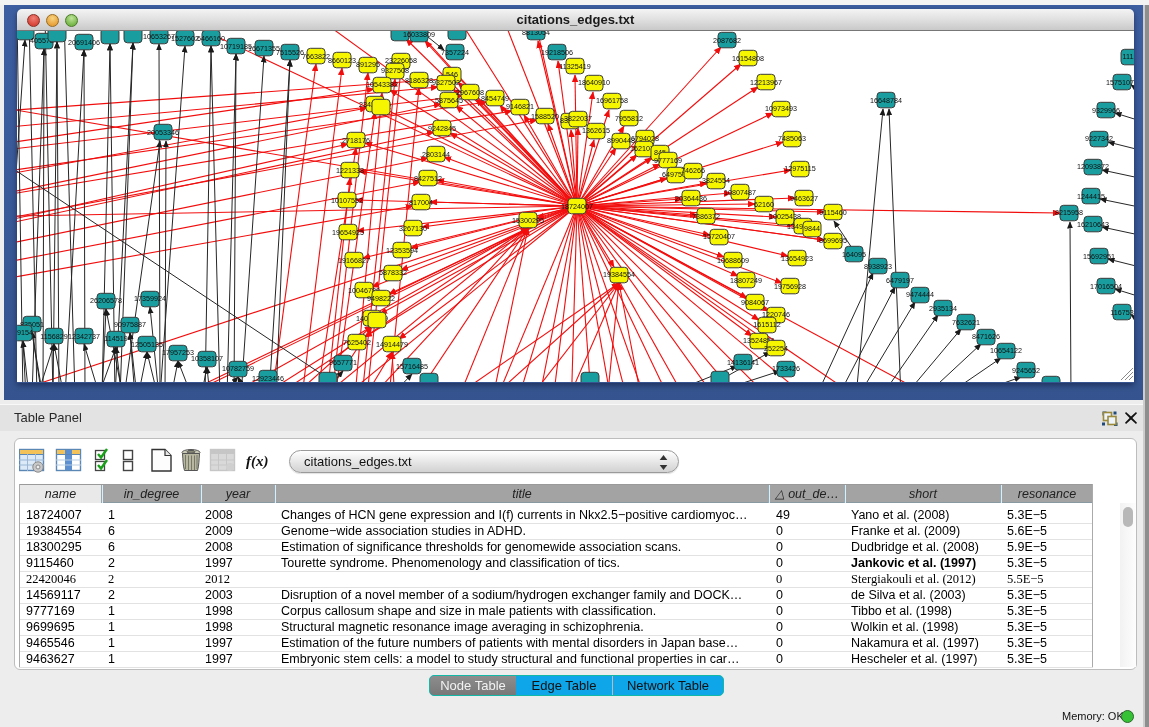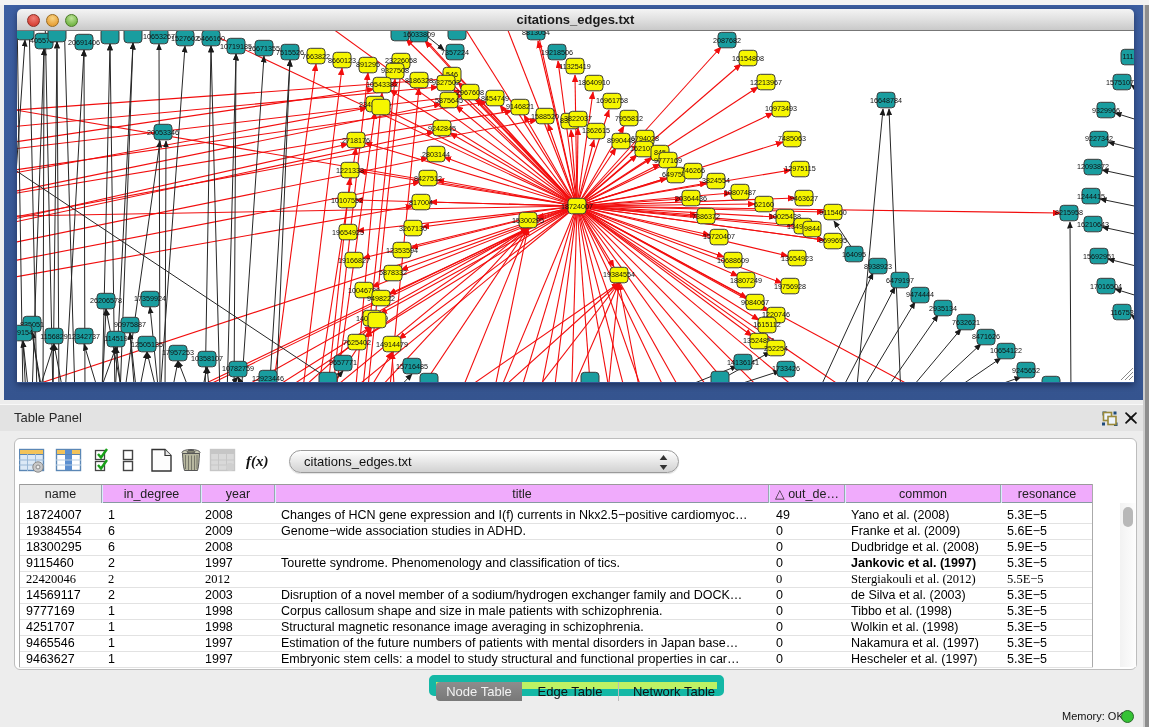--- a/index.html
+++ b/index.html
@@ -591,27 +591,27 @@
   </g>
   <text x="227" y="18" font-family="Liberation Serif,serif" font-style="italic" font-weight="bold" font-size="15" fill="#111">f(x)</text>
 </svg>
 <div class="abs" style="left:289px;top:450px;width:390px;height:23px;border:1px solid #9a9a9a;border-radius:12px;background:linear-gradient(#ffffff,#e3e3e3 60%,#d2d2d2);box-shadow:0 1px 1px rgba(0,0,0,.12);">
   <span class="abs" style="left:14px;top:3px;font-size:13px;color:#111;">citations_edges.txt</span>
   <svg class="abs" style="right:10px;top:4px;position:absolute;" width="9" height="15" viewBox="0 0 9 15">
       <path d="M4.5 0 L8.3 5 H0.7 Z" fill="#333"></path>
       <path d="M4.5 15 L8.3 10 H0.7 Z" fill="#333"></path>
     </svg>
 </div>
-<div class="abs" style="left:19px;top:484px;width:1074px;height:19px;background:#f0abfc;border-top:1px solid #9a9a9a;border-bottom:1px solid #8899a2;font-size:12.5px;color:#222;">
+<div class="abs" style="left:19px;top:484px;width:1074px;height:19px;background:#a3a3a3;border-top:1px solid #9a9a9a;border-bottom:1px solid #8899a2;font-size:12.5px;color:#222;font-style:italic;">
   <span class="abs hc" style="left:0;width:83px;background:#e9e9e9;">name</span>
   <span class="abs hc" style="left:83px;width:99px;">in_degree</span>
   <span class="abs hc" style="left:182px;width:74px;">year</span>
   <span class="abs hc" style="left:256px;width:494px;">title</span>
   <span class="abs hc" style="left:750px;width:76px;">△ out_de…</span>
-  <span class="abs hc" style="left:826px;width:156px;">common</span>
+  <span class="abs hc" style="left:826px;width:156px;">short</span>
   <span class="abs hc" style="left:982px;width:92px;">resonance</span>
 </div>
 <div class="trow" style="top:507.5px;">
 <span style="left:7px;">18724007</span>
     <span style="left:89px;">1</span>
     <span style="left:186px;">2008</span>
     <span style="left:262px;">Changes of HCN gene expression and I(f) currents in Nkx2.5−positive cardiomyoc…</span>
     <span style="left:757px;">49</span>
     <span style="left:832px;">Yano et al. (2008)</span>
     <span style="left:988px;">5.3E−5</span>
@@ -622,20 +622,21 @@
     <span style="left:186px;">2009</span>
     <span style="left:262px;">Genome−wide association studies in ADHD.</span>
     <span style="left:757px;">0</span>
     <span style="left:832px;">Franke et al. (2009)</span>
     <span style="left:988px;">5.6E−5</span>
   </div>
 <div class="trow" style="top:539.7px;">
 <span style="left:7px;">18300295</span>
     <span style="left:89px;">6</span>
     <span style="left:186px;">2008</span>
+    <span style="left:262px;">Estimation of significance thresholds for genomewide association scans.</span>
     <span style="left:757px;">0</span>
     <span style="left:832px;">Dudbridge et al. (2008)</span>
     <span style="left:988px;">5.9E−5</span>
   </div>
 <div class="trow" style="top:555.8px;">
 <span style="left:7px;">9115460</span>
     <span style="left:89px;">2</span>
     <span style="left:186px;">1997</span>
     <span style="left:262px;">Tourette syndrome. Phenomenology and classification of tics.</span>
     <span style="left:757px;">0</span>
@@ -656,27 +657,27 @@
     <span style="left:186px;">2003</span>
     <span style="left:262px;">Disruption of a novel member of a sodium/hydrogen exchanger family and DOCK…</span>
     <span style="left:757px;">0</span>
     <span style="left:832px;">de Silva et al. (2003)</span>
     <span style="left:988px;">5.3E−5</span>
   </div>
 <div class="trow" style="top:604.1px;">
 <span style="left:7px;">9777169</span>
     <span style="left:89px;">1</span>
     <span style="left:186px;">1998</span>
-    <span style="left:262px;">Corpus callosum shape and size in male patients with schizophrenia.</span>
+    <span style="left:262px;">Corpus callosum shape and size in male patients with classification.</span>
     <span style="left:757px;">0</span>
     <span style="left:832px;">Tibbo et al. (1998)</span>
     <span style="left:988px;">5.3E−5</span>
   </div>
 <div class="trow" style="top:620.2px;">
-<span style="left:7px;">4251707</span>
+<span style="left:7px;">9699695</span>
     <span style="left:89px;">1</span>
     <span style="left:186px;">1998</span>
     <span style="left:262px;">Structural magnetic resonance image averaging in schizophrenia.</span>
     <span style="left:757px;">0</span>
     <span style="left:832px;">Wolkin et al. (1998)</span>
     <span style="left:988px;">5.3E−5</span>
   </div>
 <div class="trow" style="top:636.3px;">
 <span style="left:7px;">9465546</span>
     <span style="left:89px;">1</span>
@@ -691,18 +692,18 @@
     <span style="left:89px;">1</span>
     <span style="left:186px;">1997</span>
     <span style="left:262px;">Embryonic stem cells: a model to study structural and functional properties in car…</span>
     <span style="left:757px;">0</span>
     <span style="left:832px;">Hescheler et al. (1997)</span>
     <span style="left:988px;">5.3E−5</span>
   </div>
 <div class="abs" style="left:19px;top:484px;width:1074px;height:183px;border-left:1px solid #aaa;border-right:1px solid #aaa;"></div>
 <div class="abs" style="left:1120px;top:503px;width:16px;height:164px;background:linear-gradient(90deg,#f2f2f2,#fdfdfd);"></div>
 <div class="abs" style="left:1123px;top:507px;width:10px;height:20px;background:#b8b8b8;border-radius:5px;"></div>
-<div class="abs" style="left:429px;top:675px;width:295px;height:21px;border:7px solid #14b8a6;border-radius:5px;background:#bef264;font-size:13px;">
+<div class="abs" style="left:429px;top:675px;width:295px;height:21px;border:1px solid #14b8a6;border-radius:5px;background:#0ea5e9;font-size:13px;">
   <span class="abs" style="left:0;top:0;width:86px;height:19px;background:linear-gradient(#8d8d8d,#787878);color:#f2f2f2;text-align:center;line-height:19px;border-radius:4px 0 0 4px;">Node Table</span>
   <span class="abs" style="left:86px;top:0;width:97px;height:19px;color:#111;text-align:center;line-height:19px;border-right:1px solid #bbb;">Edge Table</span>
   <span class="abs" style="left:183px;top:0;width:110px;height:32px;color:#111;text-align:center;line-height:19px;">Network Table</span>
 </div>
 <span class="abs" style="left:1062px;top:710px;font-size:11px;color:#111;">Memory: OK</span>
 <div class="abs" style="left:1121px;top:710px;width:13px;height:13px;border-radius:50%;background:#35c335;border:1px solid #2a6a2a;"></div>
 </body></html>

